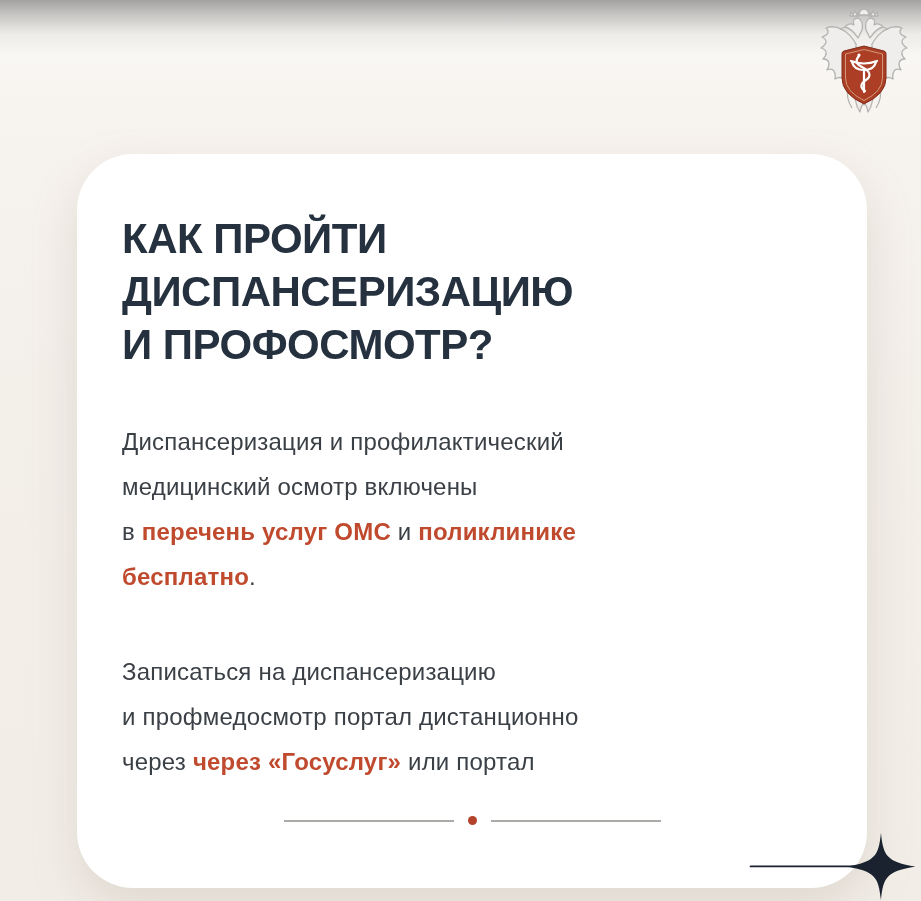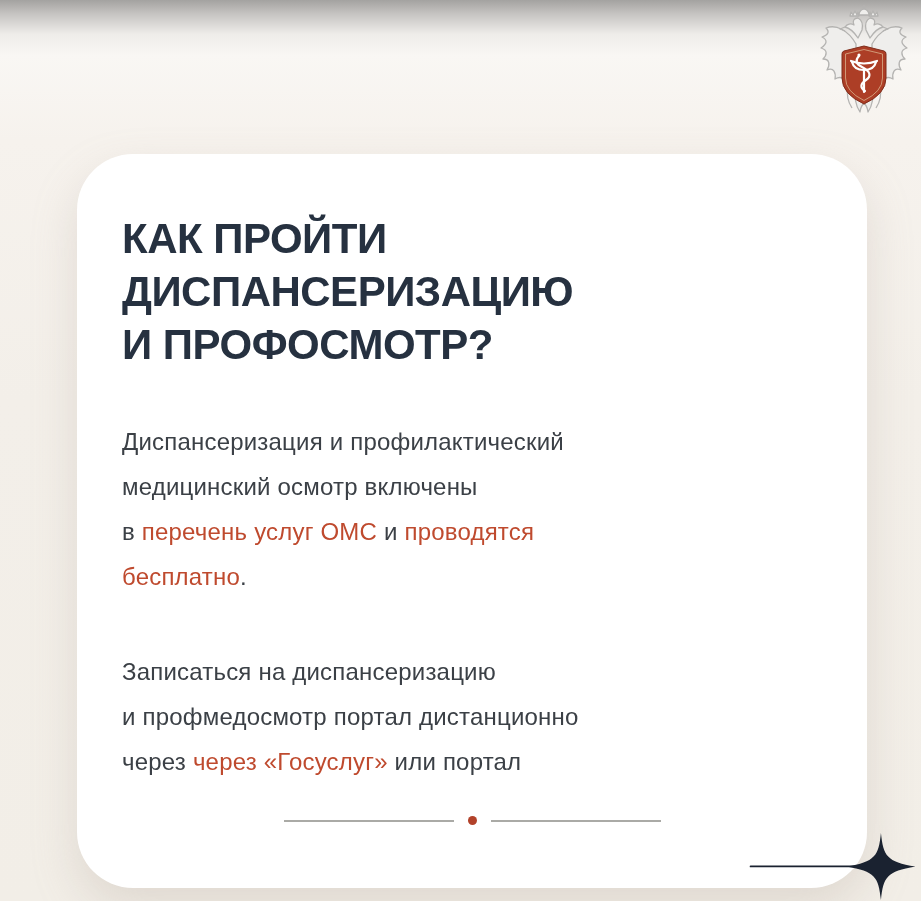--- a/index.html
+++ b/index.html
@@ -38,21 +38,21 @@
   .para {
     margin: 0 0 50px 0;
     font-size: 24px;
     line-height: 45px;
     font-weight: 400;
     color: var(--body, #3b4046);
     letter-spacing: 0.2px;
   }
   .para .hl {
     color: var(--accent, #bf4a2e);
-    font-weight: normal;
+    font-weight: bold;
   }
 
   .divider {
     position: absolute;
     left: 0; top: 662px;
     width: 100%;
     display: flex;
     align-items: center;
     justify-content: center;
     gap: 14px;
@@ -117,21 +117,21 @@
     <path d="M34,58 Q36,66 46,66 Q56,66 58,58"></path>
     <path d="M46,66 V88"></path>
     <path d="M41,52 C37,56 38,60 44,63 C52,67 54,72 48,76 C42,80 42,84 47,87"></path>
     <circle cx="41" cy="51" r="1.6" fill="#ffffff" stroke="none"></circle>
   </g>
 </svg>
 
 <div class="card">
   <h1 class="card-title" id="card-title">КАК ПРОЙТИ ДИСПАНСЕРИЗАЦИЮ<br>И ПРОФОСМОТР?</h1>
 
-  <p class="para"><span>Диспансеризация и профилактический</span><br><span>медицинский осмотр включены</span><br><span>в </span><span class="hl">перечень услуг ОМС</span><span> и </span><span class="hl">проводятся</span><br><span class="hl">бесплатно</span><span>.</span></p>
+  <p class="para"><span>Диспансеризация и профилактический</span><br><span>медицинский осмотр включены</span><br><span>в </span><span class="hl">перечень услуг ОМС</span><span> и </span><span class="hl">поликлинике</span><br><span class="hl">бесплатно</span><span>.</span></p>
   <p class="para"><span>Записаться на диспансеризацию</span><br><span>и профмедосмотр портал дистанционно</span><br><span>через </span><span class="hl">через «Госуслуг»</span><span> или портал</span><br></p>
 
   <div class="divider">
     <span class="line"></span>
     <span class="dot"></span>
     <span class="line"></span>
   </div>
 </div>
 
 <svg class="sparkle" viewBox="0 0 176 73" aria-hidden="true">

